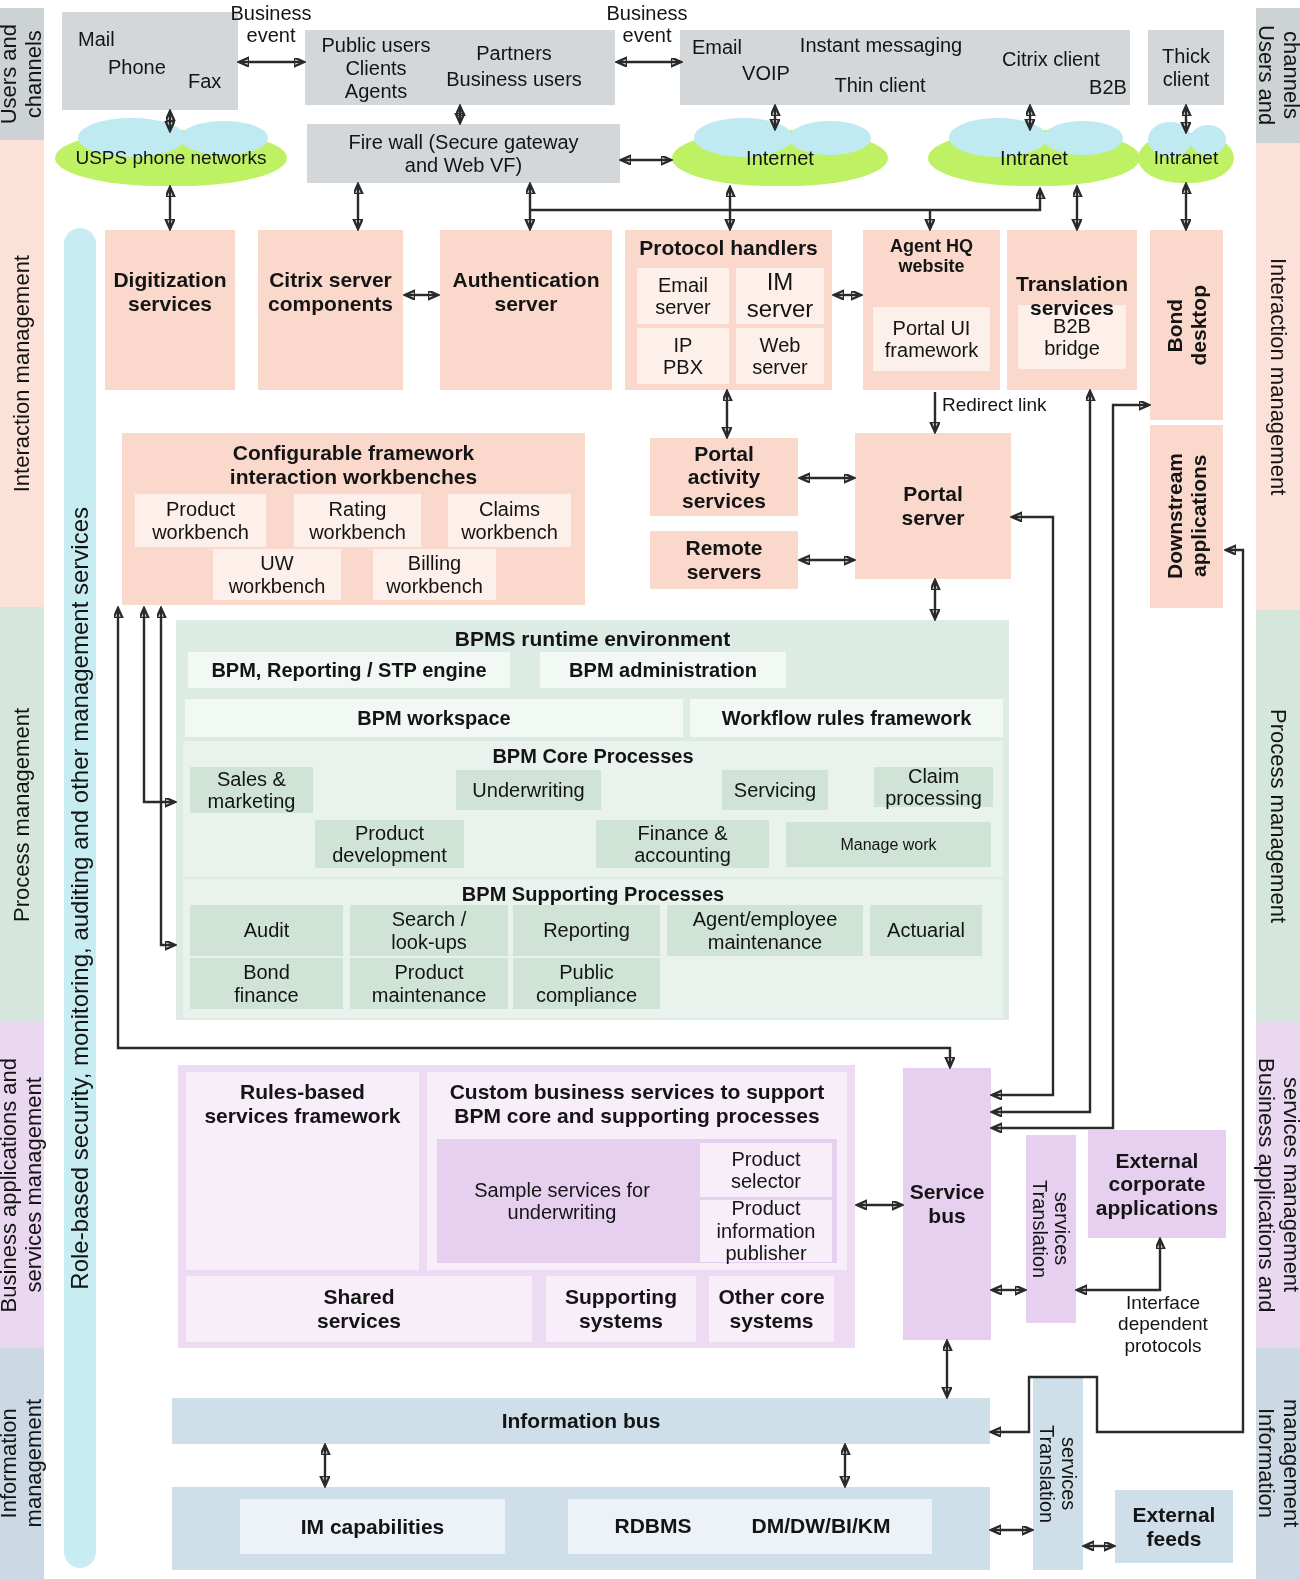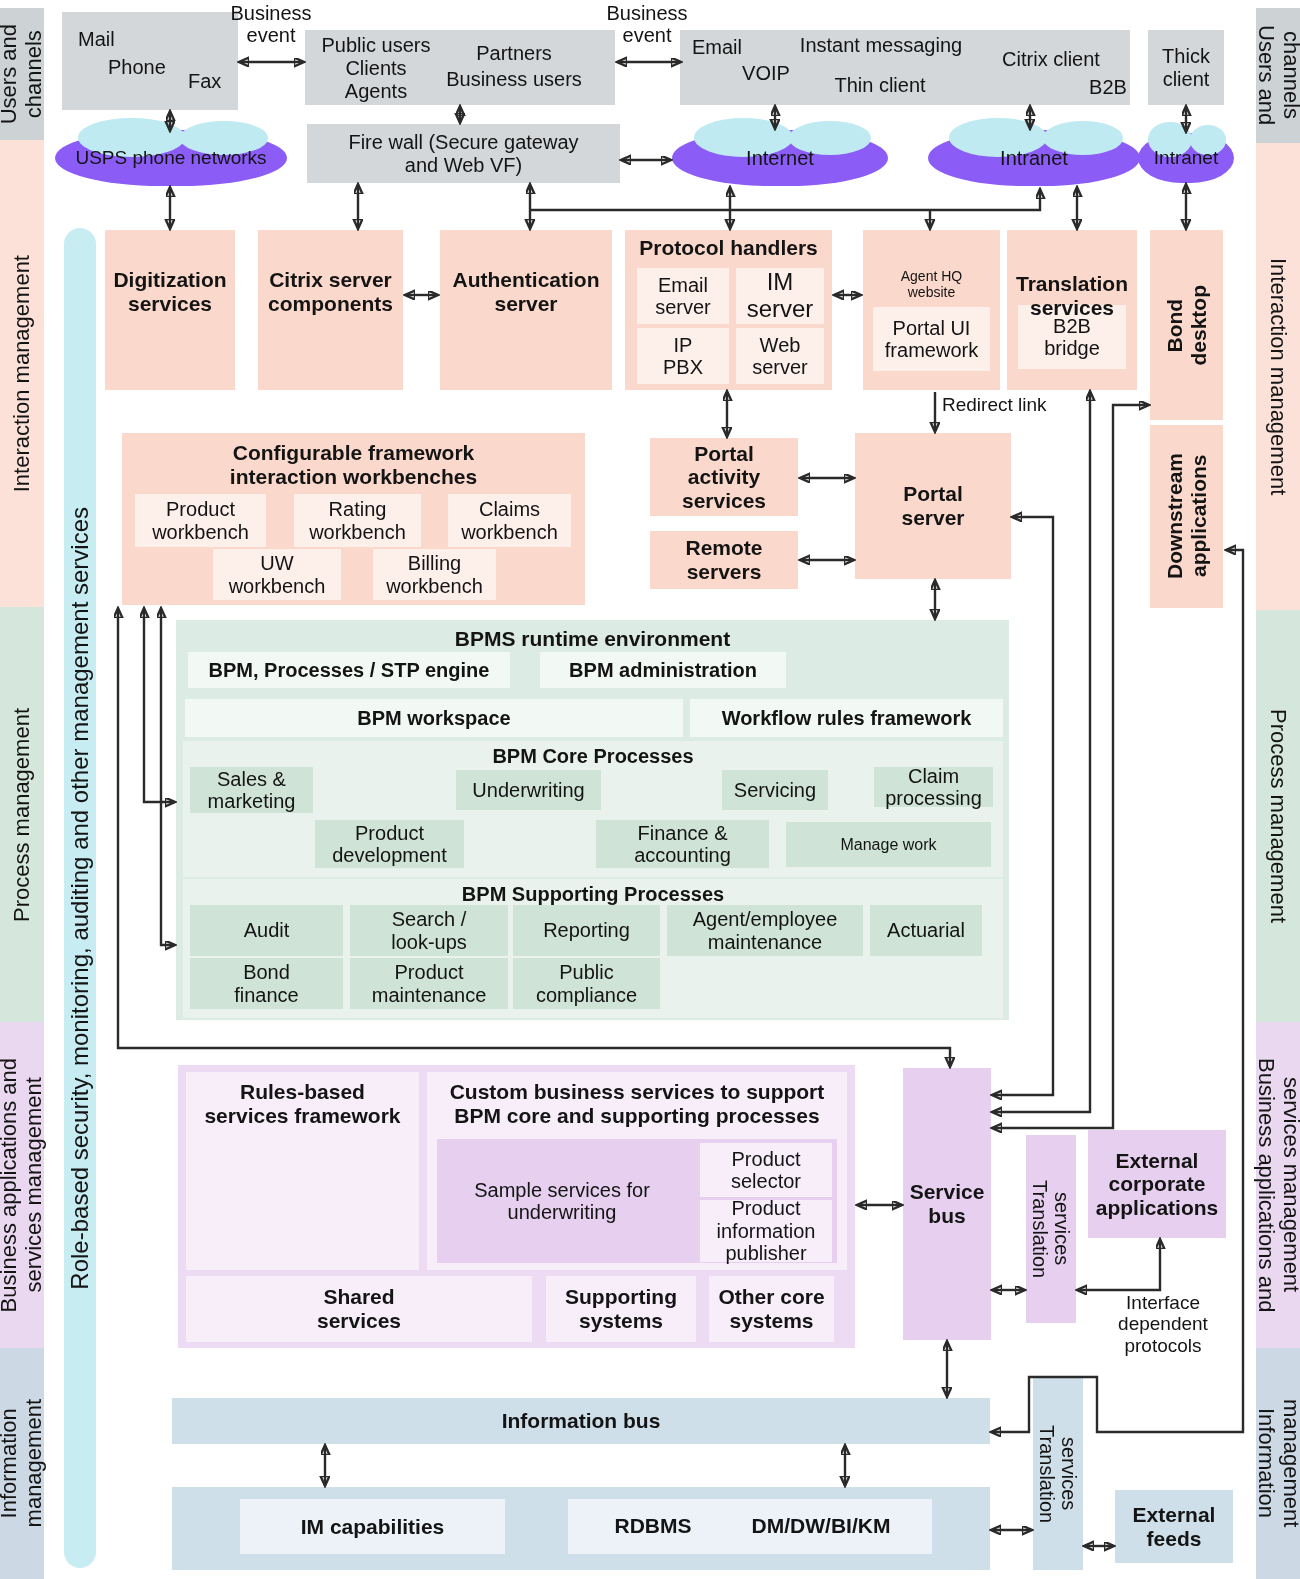--- a/index.html
+++ b/index.html
@@ -12,21 +12,21 @@
   .lbl.v-up{writing-mode:vertical-rl;transform:rotate(180deg);}
   .lbl.v-down{writing-mode:vertical-lr;}
   .flabel{position:absolute;line-height:1.12;white-space:pre-line;z-index:2;}
   .strip-gray{background:#cdd2d5;}
   .strip-pink{background:#fbe1d8;}
   .strip-green{background:#d5e7dc;}
   .strip-purple{background:#e9d8ef;}
   .strip-blue{background:#ccd9e4;}
   .cyanbar{background:#c7edf2;border-radius:18px;}
   .graybox{background:#d4d7d9;}
-  .cloud{background:#8b5cf6;border-radius:50%/55%;}
+  .cloud{background:#bef264;border-radius:50%/55%;}
   .cloud .bump{position:absolute;background:#bfeaf2;border-radius:50%;z-index:0;}
   .cloud .b1{left:10%;top:-22%;width:46%;height:70%;}
   .cloud .b2{right:8%;top:-16%;width:38%;height:60%;}
   .salmon{background:#fad9cc;}
   .salmon-sub{background:#fdf0ea;}
   .green{background:#dcebe3;}
   .green-panel{background:#e9f2ec;}
   .green-white{background:#f2f8f4;}
   .green-sub{background:#cfe4d7;}
   .purple{background:#ecdbf2;}
@@ -137,21 +137,21 @@
       </div>
       <div class="box salmon-sub" style="left: 637px; top: 328px; width: 92px; height: 56px;">
         <span class="lbl" style="font-size: 20px;">IP
 PBX</span>
       </div>
       <div class="box salmon-sub" style="left: 736px; top: 328px; width: 88px; height: 56px;">
         <span class="lbl" style="font-size: 20px;">Web
 server</span>
       </div>
       <div class="box salmon va-t" style="left: 863px; top: 230px; width: 137px; height: 160px; padding-top: 6px;">
-        <span class="lbl" style="font-size: 14px; font-weight: 400; margin-top: 33px;">Agent HQ
+        <span class="lbl" style="font-size: 18px; font-weight: 700;">Agent HQ
 website</span>
       </div>
       <div class="box salmon-sub" style="left: 873px; top: 307px; width: 117px; height: 64px;">
         <span class="lbl" style="font-size: 20px;">Portal UI
 framework</span>
       </div>
       <div class="box salmon va-t" style="left: 1007px; top: 230px; width: 130px; height: 160px; padding-top: 6px;">
         <span class="lbl" style="font-size: 21px; font-weight: 700; margin-top: 36px;">Translation
 services</span>
       </div>
@@ -201,21 +201,21 @@
 servers</span>
       </div>
       <div class="box salmon" style="left: 855px; top: 433px; width: 156px; height: 146px;">
         <span class="lbl" style="font-size: 21px; font-weight: 700;">Portal
 server</span>
       </div>
       <div class="box green va-t" style="left: 176px; top: 620px; width: 833px; height: 400px; padding-top: 7px;">
         <span class="lbl" style="font-size: 21px; font-weight: 700;">BPMS runtime environment</span>
       </div>
       <div class="box green-white" style="left: 188px; top: 652px; width: 322px; height: 36px;">
-        <span class="lbl" style="font-size: 20px; font-weight: 700;">BPM, Processes / STP engine</span>
+        <span class="lbl" style="font-size: 20px; font-weight: 700;">BPM, Reporting / STP engine</span>
       </div>
       <div class="box green-white" style="left: 540px; top: 652px; width: 246px; height: 36px;">
         <span class="lbl" style="font-size: 20px; font-weight: 700;">BPM administration</span>
       </div>
       <div class="box green-white" style="left: 185px; top: 699px; width: 498px; height: 38px;">
         <span class="lbl" style="font-size: 20px; font-weight: 700;">BPM workspace</span>
       </div>
       <div class="box green-white" style="left: 690px; top: 699px; width: 313px; height: 38px;">
         <span class="lbl" style="font-size: 20px; font-weight: 700;">Workflow rules framework</span>
       </div>

